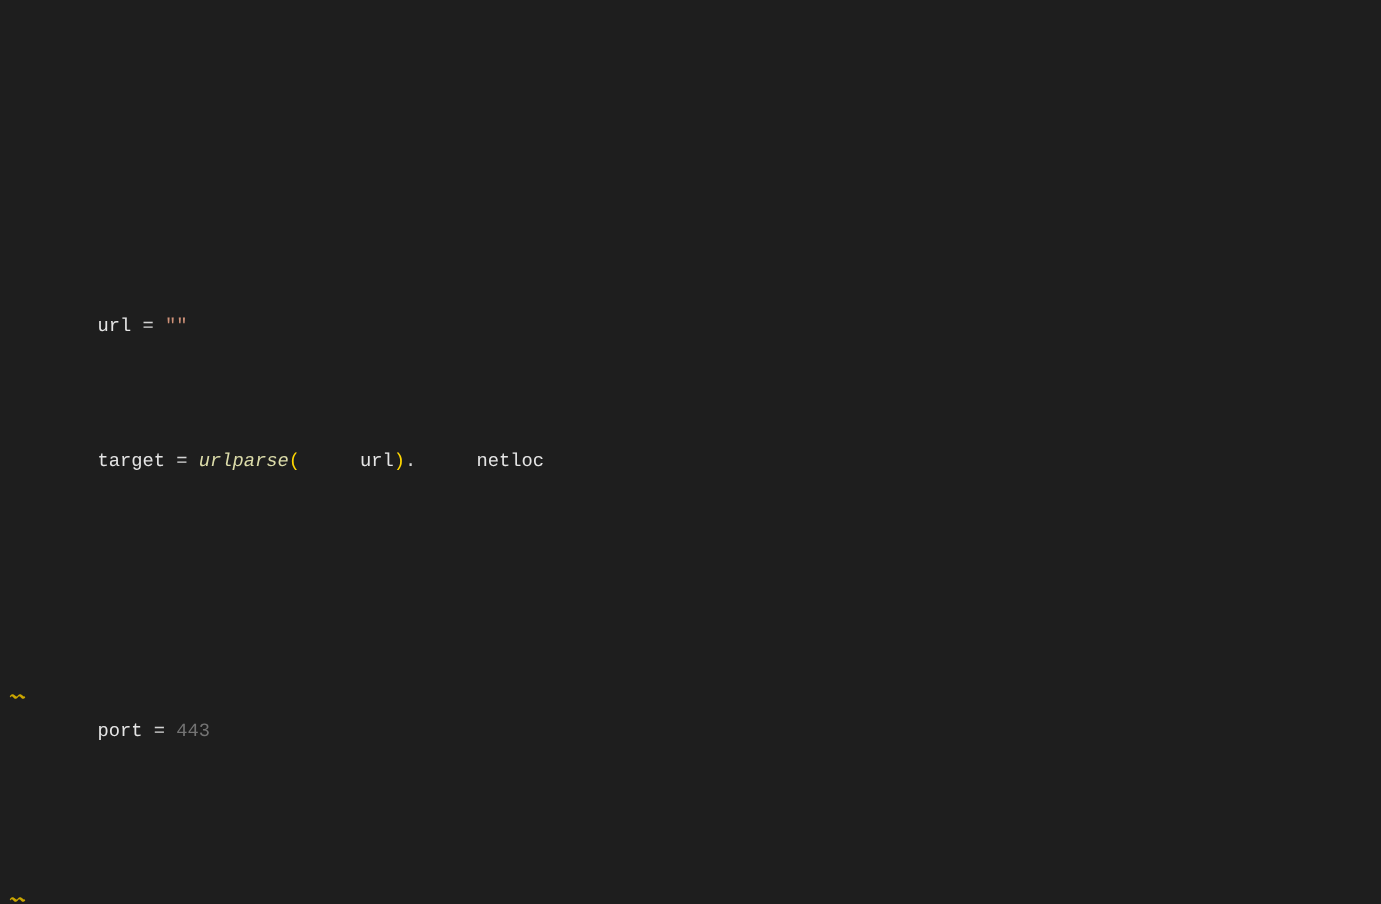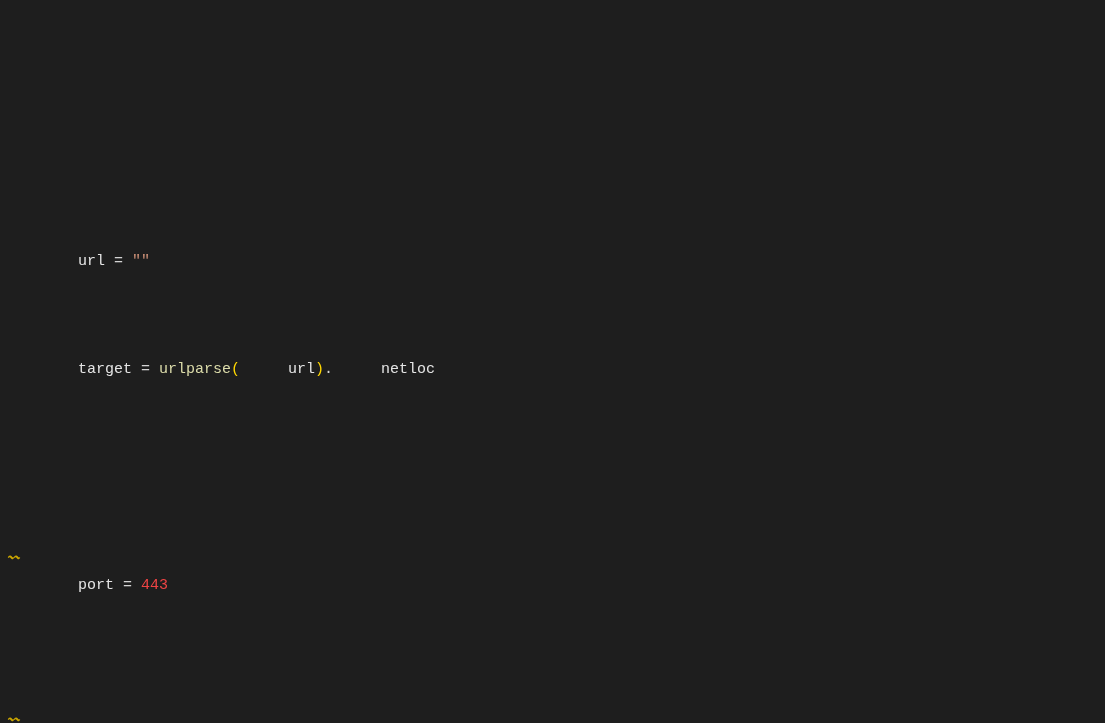--- a/index.html
+++ b/index.html
@@ -30,22 +30,22 @@
     color: #cca700;
     font-size: 12px;
     line-height: 27px;
     display: block;
     height: 27px;
   }
   
   .tok-var { color: #e5e5e5; margin-left: 48px; }
   .tok-op { color: #d4d4d4; }
   .tok-str { color: #ce9178; }
-  .tok-func { color: #dcdcaa; }
-  .tok-num { color: #ef4444; margin-top: 32px; }
+  .tok-func { color: #dcdcaa; font-style: italic; }
+  .tok-num { color: #737373; margin-top: 32px; }
   .tok-punc { color: #d4d4d4; }
   .tok-paren-y { color: #ffd700; }
 </style>
 </head>
 <body>
 
 
 
 <div class="editor">
   <div class="gutter">

